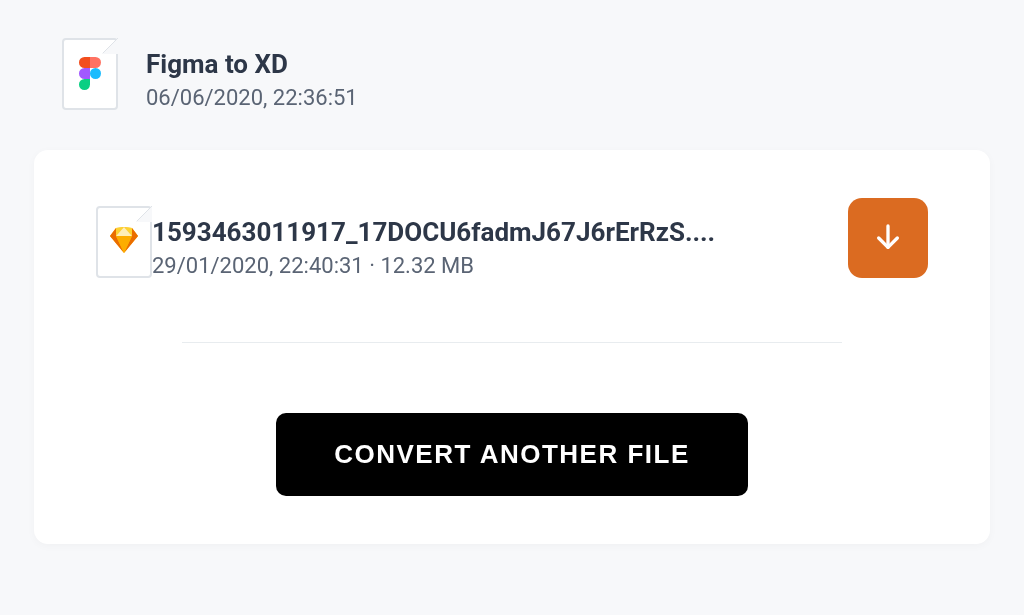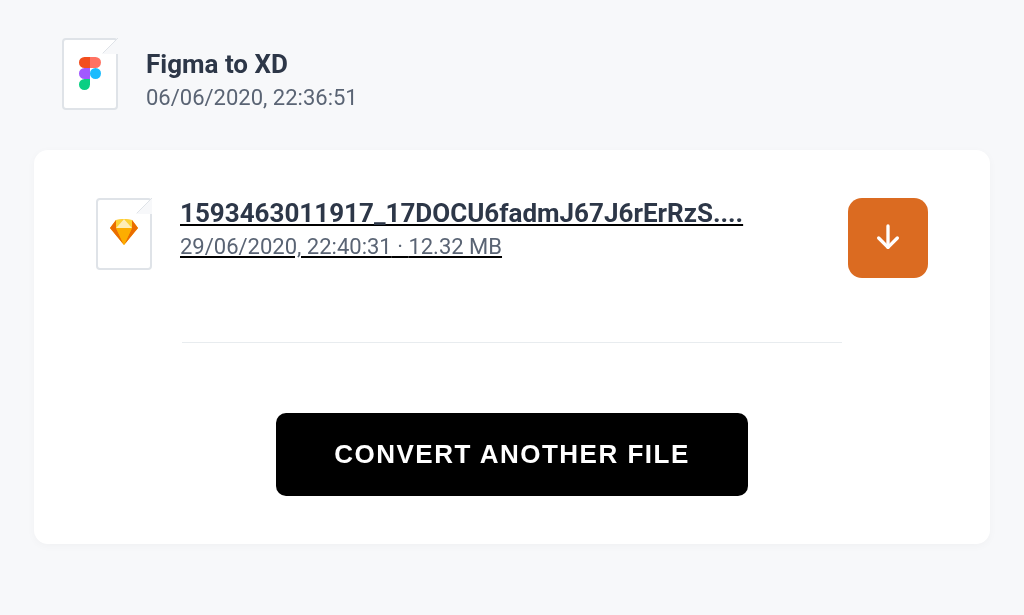--- a/index.html
+++ b/index.html
@@ -73,23 +73,21 @@
       font-weight: 400;
     }
     .card {
       background: #ffffff;
       border-radius: 14px;
       padding: 48px 62px 48px 62px;
       box-shadow: 0 2px 8px rgba(0,0,0,0.03);
     }
     .file-row {
       display: flex;
-      align-items: flex-start;
-      gap: 28px;
-      text-decoration: underline;
+      align-items: flex-end;
     }
     .file-info {
       flex: 1;
       min-width: 0;
     }
     .file-name {
       font-size: 26px;
       font-weight: 700;
       color: #2d3748;
       white-space: nowrap;
@@ -172,21 +170,21 @@
           <path d="M6 1 L14 0 L6 9 Z" fill="#fdd231"></path>
           <path d="M22 1 L14 0 L22 9 Z" fill="#fdd231"></path>
           <path d="M14 0 L6 9 L22 9 Z" fill="#feeeb7"></path>
           <path d="M6 9 L22 9 L14 26 Z" fill="#fdad00"></path>
         </svg>
       </div>
     </div>
     <div class="file-info">
       <div class="file-name">1593463011917_17DOCU6fadmJ67J6rErRzS....</div>
       <div class="file-meta">
-        <span>29/06/2020, 22:40:31</span> · <span>12.32 MB</span>
+        <span>29/01/2020, 22:40:31</span> · <span>12.32 MB</span>
       </div>
     </div>
     <button class="download-btn">
       <svg viewBox="0 0 24 24" fill="none" stroke="#ffffff" stroke-width="2.5" stroke-linecap="round" stroke-linejoin="round">
         <line x1="12" y1="3" x2="12" y2="19"></line>
         <polyline points="5 12 12 19 19 12"></polyline>
       </svg>
     </button>
   </div>
 

